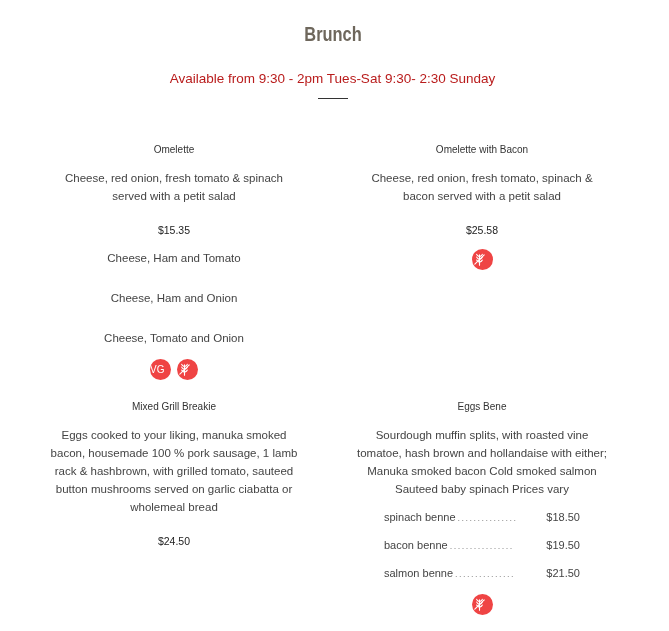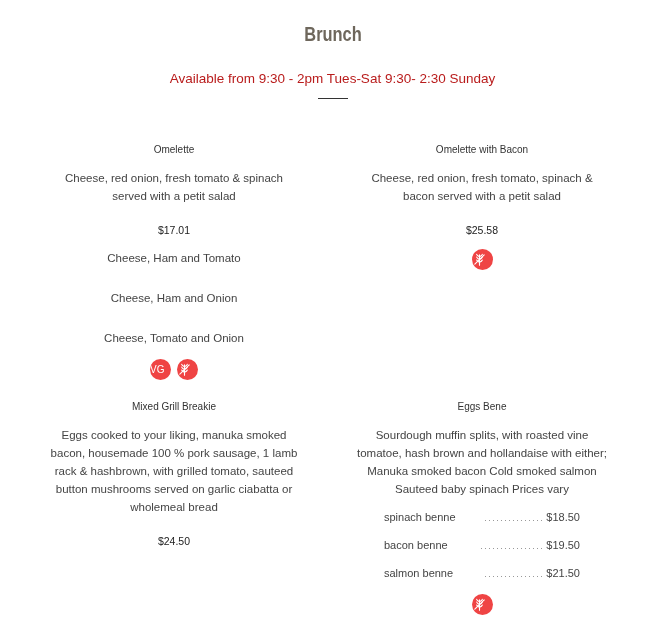--- a/index.html
+++ b/index.html
@@ -26,38 +26,38 @@
 
     .badges { display: flex; justify-content: center; gap: 6px; }
     .badge {
       width: 21px; height: 21px; border-radius: 50%; background: #ef4444;
       color: #fff; font-size: 10px; display: flex; align-items: center;
       justify-content: flex-start; position: relative; overflow: hidden;
     }
     .badge svg { width: 15px; height: 15px; }
 
     .price-list { margin: 12px auto 0; width: 196px; text-align: left; }
-    .price-row { display: flex; align-items: baseline; font-size: 11px; color: #444; line-height: 14px; margin-bottom: 13px; text-align: right; }
+    .price-row { display: flex; align-items: baseline; font-size: 11px; color: #444; line-height: 14px; margin-bottom: 13px; }
     .price-row .pl-name { white-space: nowrap; }
     .price-row .pl-dots { flex: 1; overflow: hidden; white-space: nowrap; color: #888; letter-spacing: 1.5px; margin: 0 2px; font-size: 9px; }
     .price-row .pl-price { white-space: nowrap; }
   </style>
 </head>
 <body>
 
 <div class="header">
   <div class="title">Brunch</div>
   <div class="subtitle">Available from 9:30 - 2pm Tues-Sat 9:30- 2:30 Sunday</div>
   <div class="divider"></div>
 </div>
 
 <div class="item" style="left:44px; top:141px;">
   <div class="item-name">Omelette</div>
   <div class="item-desc" style="padding:0 10px;">Cheese, red onion, fresh tomato &amp; spinach served with a petit salad</div>
-  <div class="item-price">$17.01</div>
+  <div class="item-price">$15.35</div>
   <div class="variants">
     <div class="variant">Cheese, Ham and Tomato</div>
     <div class="variant">Cheese, Ham and Onion</div>
     <div class="variant">Cheese, Tomato and Onion</div>
   </div>
   <div class="badges" style="margin-top:14px;">
     <div class="badge">
         <span>VG</span>
       </div>
     <div class="badge">

